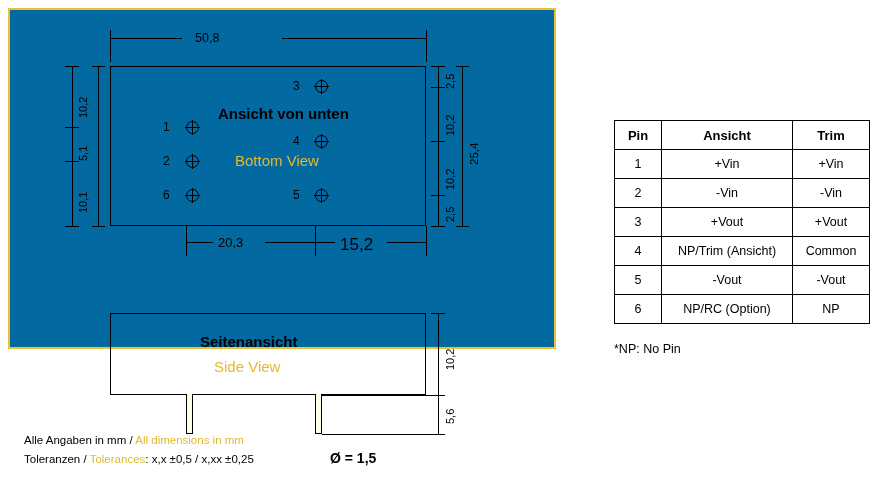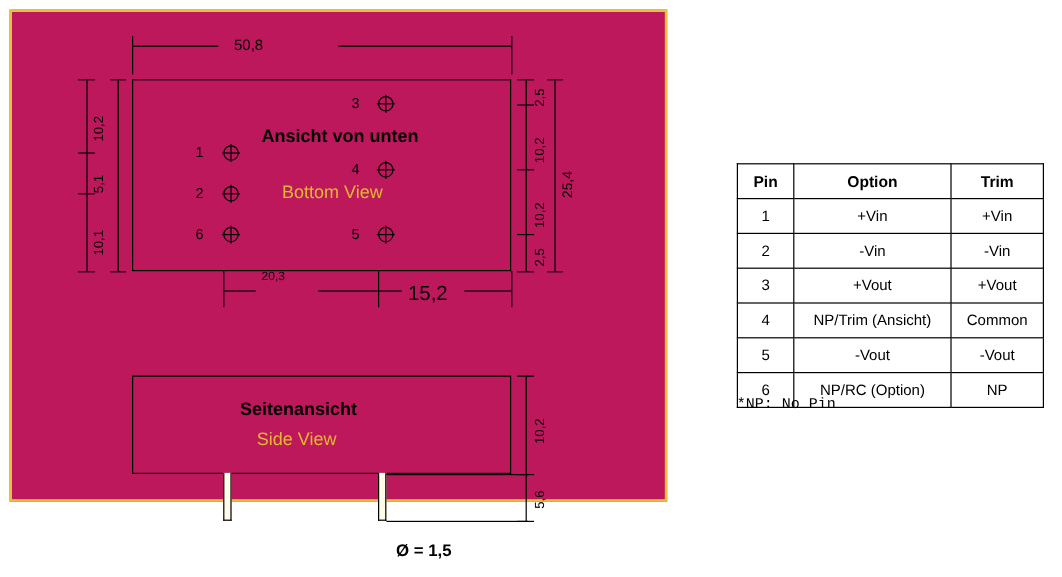--- a/index.html
+++ b/index.html
@@ -14,22 +14,22 @@
     font-family: "Liberation Sans", sans-serif;
     color: #000000;
     overflow: hidden;
   }
   
   #drawing-panel {
     position: absolute;
     left: 8px;
     top: 8px;
     width: 548px;
-    height: 410px;
-    background: #be185d;
+    height: 341px;
+    background: #0369a1;
     border: 2px solid #e8c33a;
     box-sizing: border-box;
   }
   .lbl {
     position: absolute;
     font-size: 12px;
     line-height: 1;
     white-space: nowrap;
   }
   .dim-line {
@@ -129,21 +129,21 @@
     position: absolute;
     font-size: 11.5px;
     white-space: nowrap;
   }
   .fn-yellow { color: #e3b92e; }
 
   
   #pin-table-wrap {
     position: absolute;
     left: 614px;
-    top: 136px;
+    top: 120px;
     width: 252px;
   }
   table#pin-table {
     border-collapse: collapse;
     width: 256px;
     font-size: 12.5px;
   }
   table#pin-table th, table#pin-table td {
     border: 1px solid #000;
     text-align: center;
@@ -156,23 +156,22 @@
   }
   table#pin-table td:first-child, table#pin-table th:first-child {
     width: 42px;
   }
   table#pin-table td:nth-child(2), table#pin-table th:nth-child(2) {
     width: 126px;
   }
   #np-note {
     position: absolute;
     left: 614px;
-    top: 330px;
+    top: 342px;
     font-size: 12.5px;
-    font-family: Liberation Mono, monospace;
   }
   .dia-label {
     position: absolute;
     font-size: 14px;
     font-weight: bold;
   }
 </style>
 </head>
 <body>
 
@@ -236,21 +235,21 @@
   <div class="tick-h" style="left:446px; top:216px; width:13px;"></div>
   <div class="vlbl" style="left:458px; top:155px; font-size:11.5px;">25,4</div>
 
   <div class="tick" style="left:176px; top:216px; height:30px;"></div>
   <div class="tick" style="left:305px; top:216px; height:30px;"></div>
   <div class="tick" style="left:416px; top:216px; height:30px;"></div>
   <div class="dim-line h-line" style="left:176px; top:232px; width:27px;"></div>
   <div class="dim-line h-line" style="left:255px; top:232px; width:50px;"></div>
   <div class="dim-line h-line" style="left:305px; top:232px; width:20px;"></div>
   <div class="dim-line h-line" style="left:377px; top:232px; width:39px;"></div>
-  <div class="lbl" style="left:208px; top:216px; font-size:10px;">20,3</div>
+  <div class="lbl" style="left:208px; top:226px; font-size:13px;">20,3</div>
   <div class="lbl" style="left:330px; top:226px; font-size:17px;">15,2</div>
 
   <div id="body-side-view"></div>
   <div class="title-de" style="left:190px; top:323px;">Seitenansicht</div>
   <div class="title-en" style="left:204px; top:348px;">Side View</div>
 
   <div class="pin-leg" style="left:176px; top:384px;"></div>
   <div class="pin-leg" style="left:305px; top:384px;"></div>
 
   <div class="dim-line v-line" style="left:428px; top:303px; height:82px;"></div>
@@ -260,29 +259,39 @@
 
   <div class="dim-line v-line" style="left:428px; top:385px; height:40px;"></div>
   <div class="tick-h" style="left:421px; top:424px; width:14px;"></div>
   <div class="vlbl" style="left:434px; top:414px;">5,6</div>
 
   <div class="dim-line h-line" style="left:312px; top:385px; width:118px;"></div>
   <div class="dim-line h-line" style="left:312px; top:424px; width:118px;"></div>
 
   <div class="dia-label" style="left:320px; top:440px;">Ø = 1,5</div>
 
+  <div class="footnote" style="left:14px; top:424px;">
+    <span>Alle Angaben in mm</span>
+    <span>/</span>
+    <span class="fn-yellow">All dimensions in mm</span>
+  </div>
+  <div class="footnote" style="left:14px; top:443px;">
+    <span>Toleranzen</span>
+    <span>/</span>
+    <span class="fn-yellow">Tolerances</span><span>: x,x ±0,5 / x,xx ±0,25</span>
+  </div>
 
 </div>
 
 <div id="pin-table-wrap">
   <table id="pin-table">
     <thead>
       <tr>
         <th>Pin</th>
-        <th>Option</th>
+        <th>Ansicht</th>
         <th>Trim</th>
       </tr>
     </thead>
     <tbody>
       <tr>
         <td>1</td>
         <td>+Vin</td>
         <td>+Vin</td>
       </tr>
       <tr>

